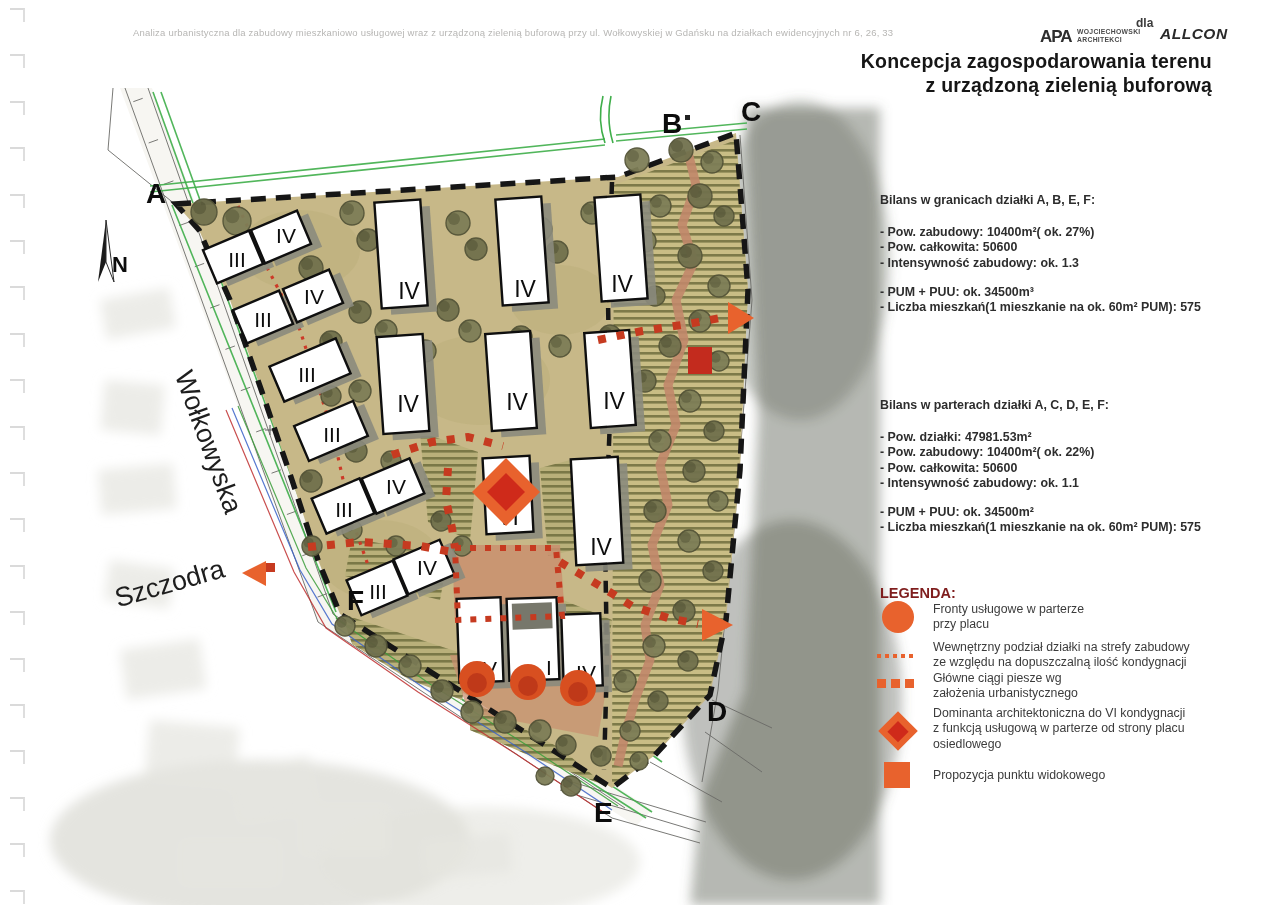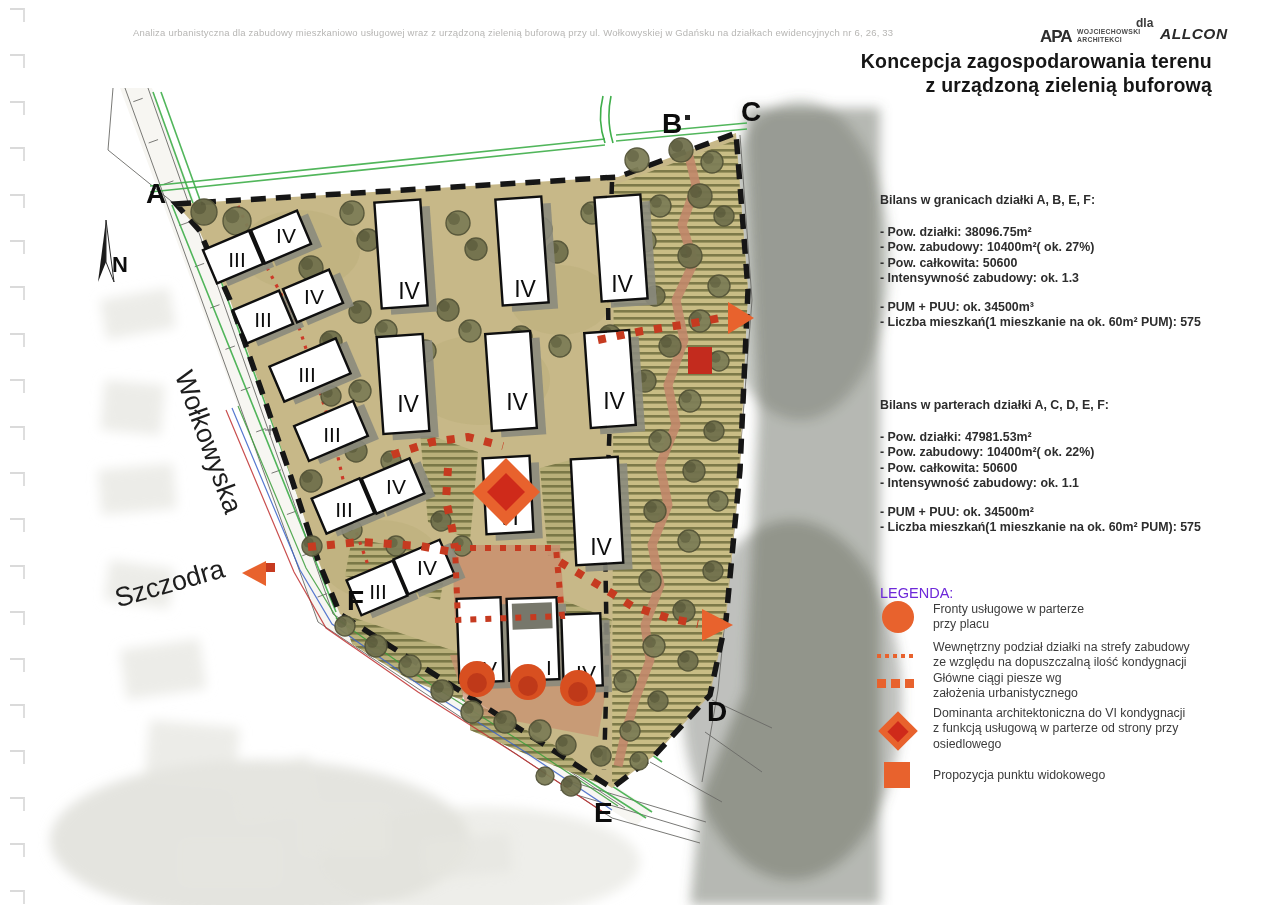--- a/index.html
+++ b/index.html
@@ -15,21 +15,21 @@
   .logo-dla{left:1136px;top:16px;font-size:12px;font-weight:700;color:#3a3a3a;}
   .logo-allcon{left:1160px;top:25px;font-size:15.5px;font-weight:800;color:#2a2a2a;letter-spacing:.5px;font-style:italic;}
   
   .title-block{right:68px;top:50px;width:430px;text-align:right;color:#161616;
                font-size:19.5px;font-weight:700;line-height:23.5px;letter-spacing:.2px;}
   
   .bilans{left:880px;width:345px;color:#2d2d2d;font-weight:700;font-size:12.4px;line-height:15.2px;}
   .bilans .bh{margin-bottom:17px;}
   .bilans .gap{height:14px;}
   
-  .legend-heading{left:880px;top:585px;font-size:14.5px;font-weight:400;color:#6d28d9;}
+  .legend-heading{left:880px;top:585px;font-size:14.5px;font-weight:700;color:#7f1d1d;}
   .legend-text{left:933px;width:295px;font-size:12.3px;line-height:15.3px;color:#3c3c3c;white-space:pre-line;}
   .li-circle{left:882px;top:601px;width:32px;height:32px;border-radius:50%;background:#e8622d;}
   .li-dotrow{left:877px;top:654px;width:40px;display:flex;gap:4px;}
   .li-dotrow span{width:4px;height:4px;background:#e8622d;display:block;}
   .li-dashrow{left:877px;top:679px;display:flex;gap:5px;}
   .li-dashrow span{width:9px;height:9px;background:#e8622d;display:block;}
   .li-diamond{left:878px;top:711px;width:40px;height:40px;display:flex;align-items:center;justify-content:center;}
   .li-diamond .outer{width:28px;height:28px;background:#e8622d;transform:rotate(45deg);
                      display:flex;align-items:center;justify-content:center;}
   .li-diamond .inner{width:15px;height:15px;background:#cf2a1a;}
@@ -475,21 +475,20 @@
 <div class="abs logo-dla">dla</div>
 <div class="abs logo-allcon">ALLCON</div>
 
 <div class="abs title-block">
   <div>Koncepcja zagospodarowania terenu</div>
   <div>z urządzoną zielenią buforową</div>
 </div>
 
 <div class="abs bilans" style="top:193px">
   <div class="bh">Bilans w granicach działki A, B, E, F:</div>
-  <div>- Pow. działki: 38096.75m²</div>
   <div>- Pow. zabudowy: 10400m²( ok. 27%)</div>
   <div>- Pow. całkowita: 50600</div>
   <div>- Intensywność zabudowy: ok. 1.3</div>
   <div class="gap"></div>
   <div>- PUM + PUU: ok. 34500m³</div>
   <div>- Liczba mieszkań(1 mieszkanie na ok. 60m² PUM): 575</div>
 </div>
 
 <div class="abs bilans" style="top:398px">
   <div class="bh">Bilans w parterach działki A, C, D, E, F:</div>
@@ -525,21 +524,21 @@
 </div>
 <div class="abs legend-text" style="top:671px">Główne ciągi piesze wg
 założenia urbanistycznego</div>
 
 <div class="abs li-diamond">
   <div class="outer">
       <div class="inner"></div>
     </div>
 </div>
 <div class="abs legend-text" style="top:706px">Dominanta architektoniczna do VI kondygnacji
-z funkcją usługową w parterze od strony przy
+z funkcją usługową w parterze od strony placu
 osiedlowego</div>
 
 <div class="abs li-square"></div>
 <div class="abs legend-text" style="top:768px">Propozycja punktu widokowego</div>
 
 <div class="edge-mark" style="top: 8px;"></div>
 <div class="edge-mark" style="top: 54.4px;"></div>
 <div class="edge-mark" style="top: 100.8px;"></div>
 <div class="edge-mark" style="top: 147.2px;"></div>
 <div class="edge-mark" style="top: 193.6px;"></div>

